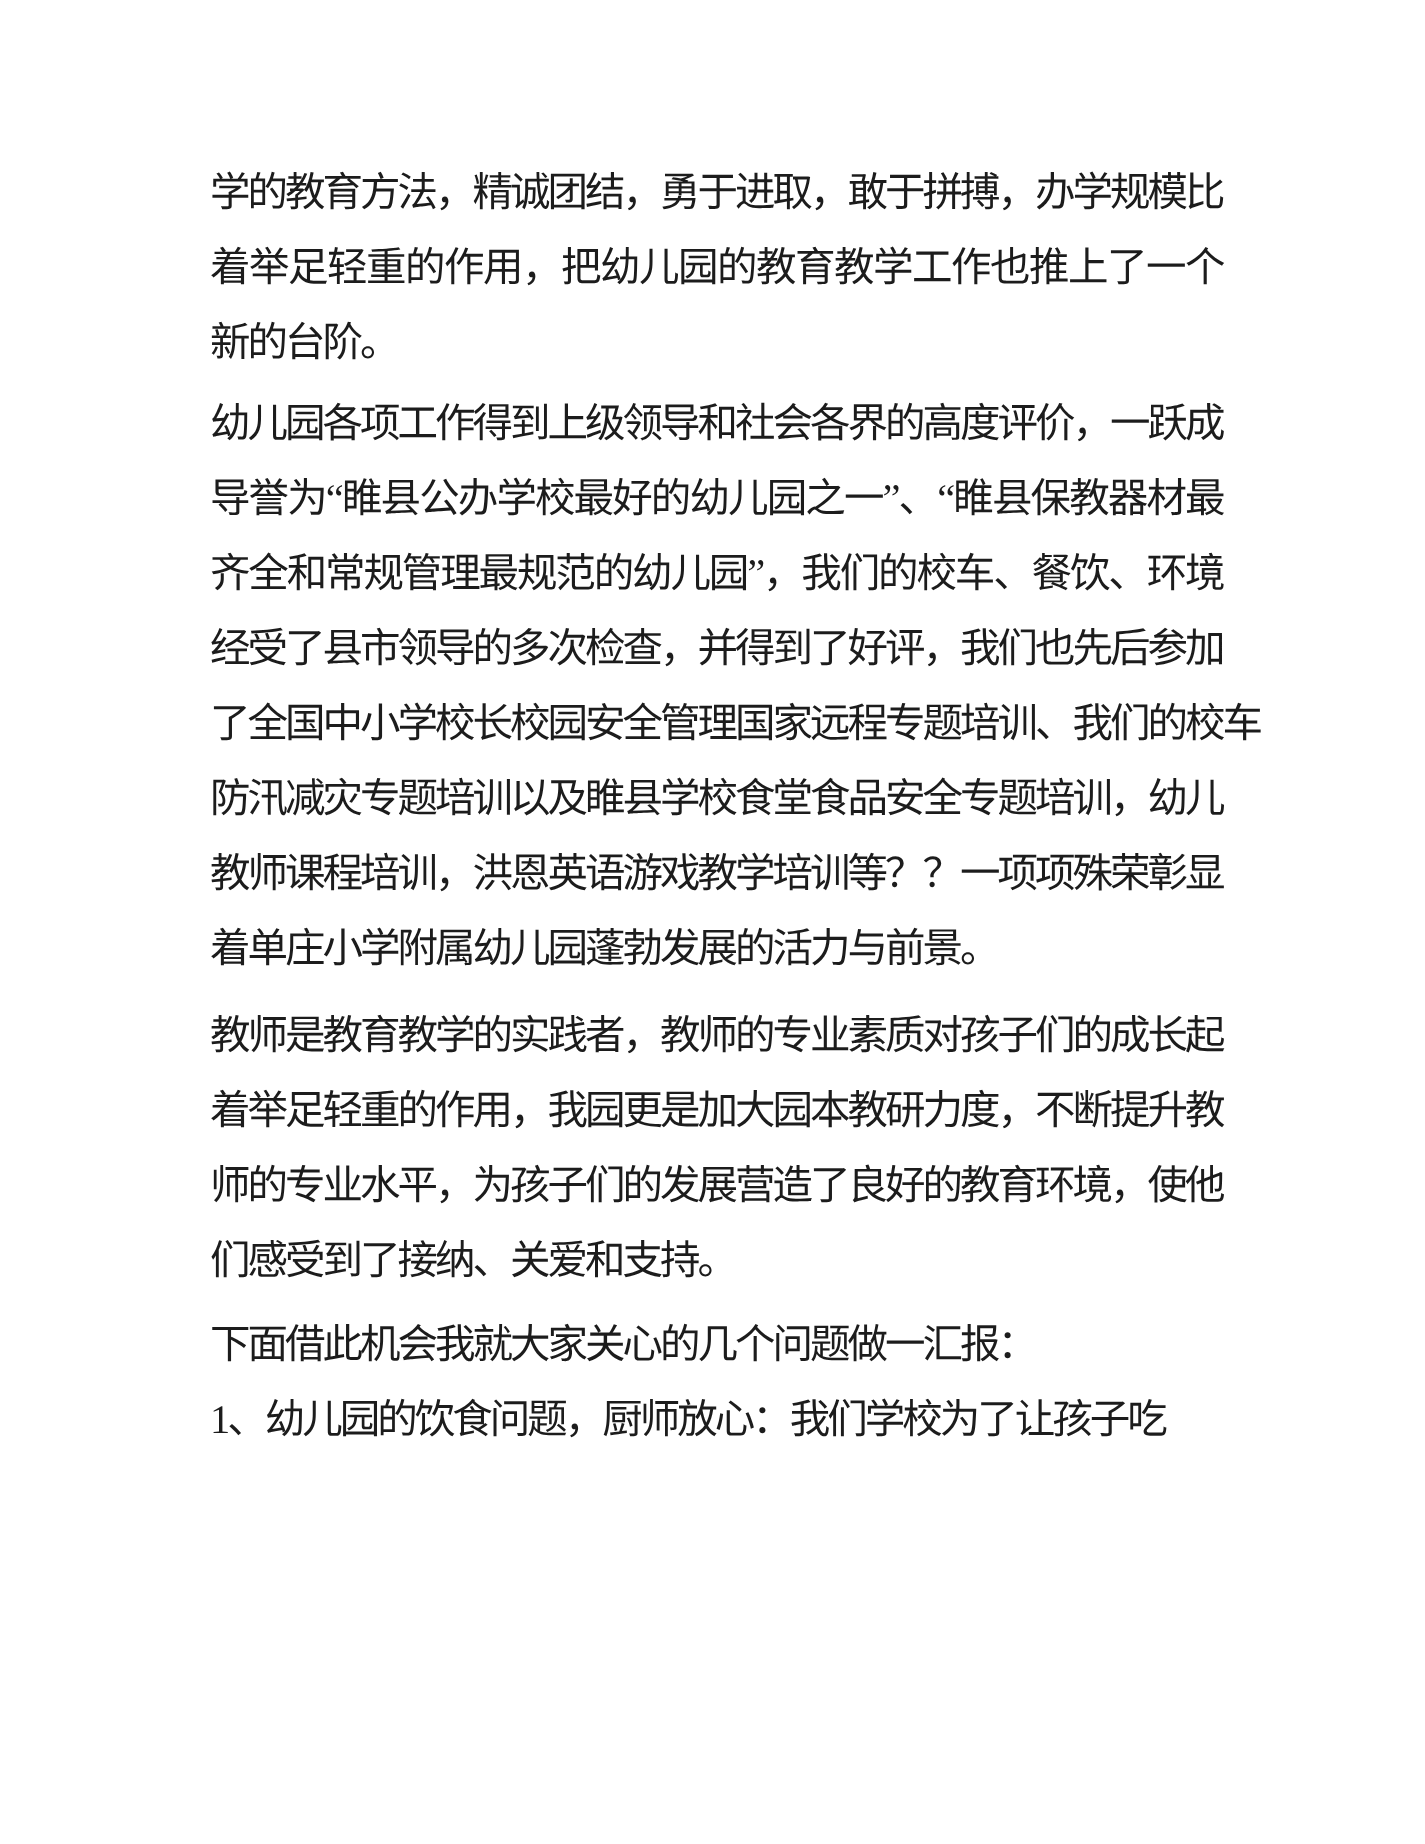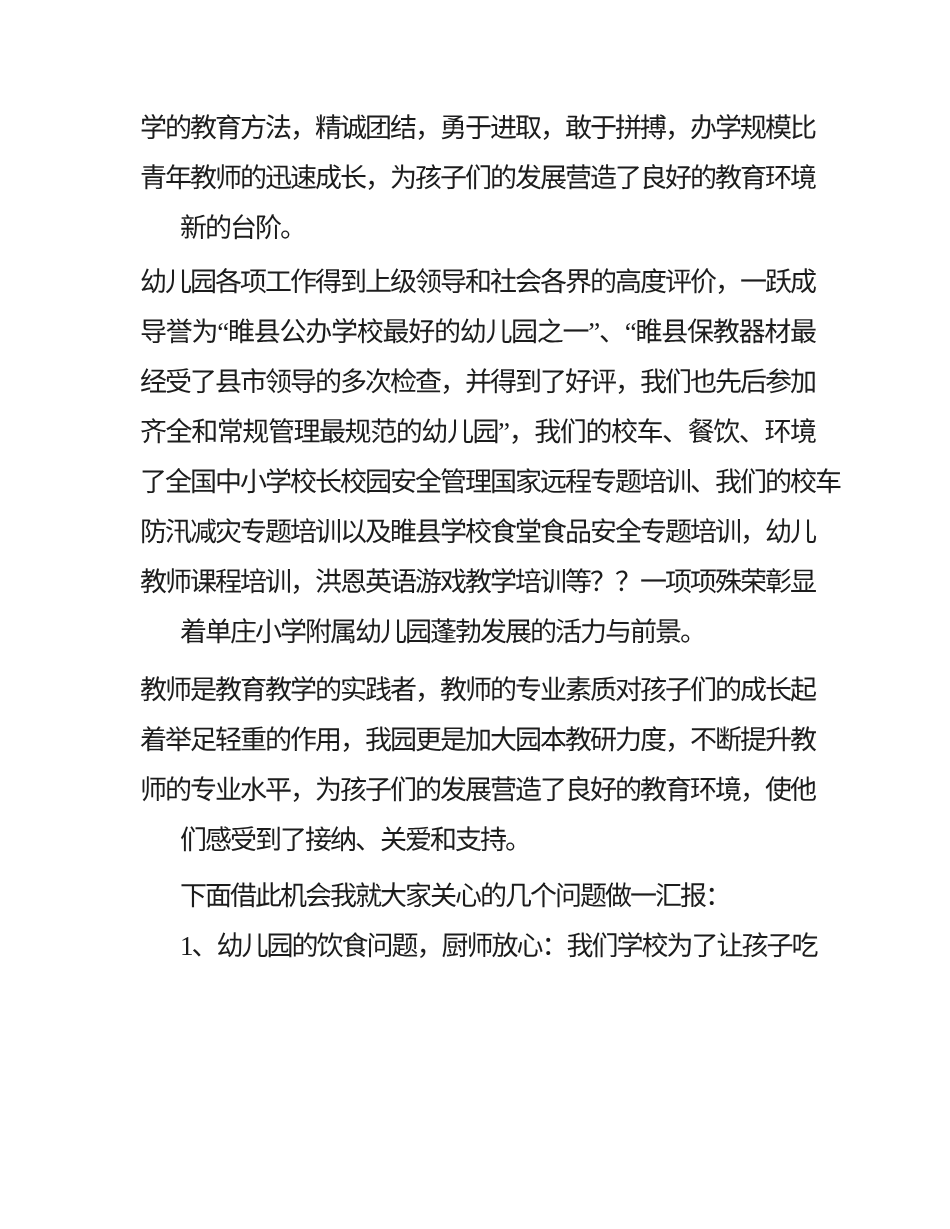--- a/index.html
+++ b/index.html
@@ -37,40 +37,39 @@
       height: 50px;
       color: #1c1c1c;
       white-space: nowrap;
       text-align: justify;
       
       text-align-last: justify;
     }
     .line.end {
       text-align: center;
       text-align-last: left;
-      margin-left: 40px;
     }
   </style>
 </head>
 <body>
 
 <div class="page">
   <div class="text-column">
 
     <div class="para">
       <div class="line">学的教育方法，精诚团结，勇于进取，敢于拼搏，办学规模比</div>
-      <div class="line">青年教师的迅速成长，为孩子们的发展营造了良好的教育环境</div>
+      <div class="line">着举足轻重的作用，把幼儿园的教育教学工作也推上了一个</div>
       <div class="line end">新的台阶。</div>
     </div>
 
     <div class="para gap4">
       <div class="line">幼儿园各项工作得到上级领导和社会各界的高度评价，一跃成</div>
       <div class="line">导誉为“睢县公办学校最好的幼儿园之一”、“睢县保教器材最</div>
+      <div class="line">齐全和常规管理最规范的幼儿园”，我们的校车、餐饮、环境</div>
       <div class="line">经受了县市领导的多次检查，并得到了好评，我们也先后参加</div>
-      <div class="line">齐全和常规管理最规范的幼儿园”，我们的校车、餐饮、环境</div>
       <div class="line">了全国中小学校长校园安全管理国家远程专题培训、我们的校车</div>
       <div class="line">防汛减灾专题培训以及睢县学校食堂食品安全专题培训，幼儿</div>
       <div class="line">教师课程培训，洪恩英语游戏教学培训等？？一项项殊荣彰显</div>
       <div class="line end">着单庄小学附属幼儿园蓬勃发展的活力与前景。</div>
     </div>
 
     <div class="para gap8">
       <div class="line">教师是教育教学的实践者，教师的专业素质对孩子们的成长起</div>
       <div class="line">着举足轻重的作用，我园更是加大园本教研力度，不断提升教</div>
       <div class="line">师的专业水平，为孩子们的发展营造了良好的教育环境，使他</div>

